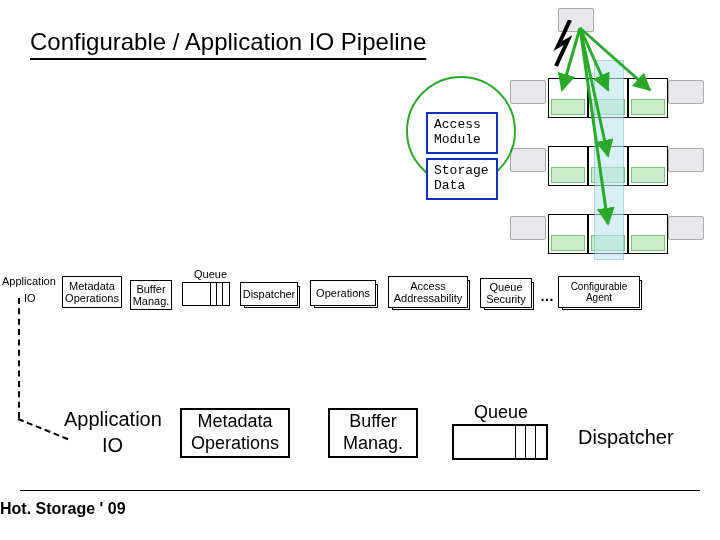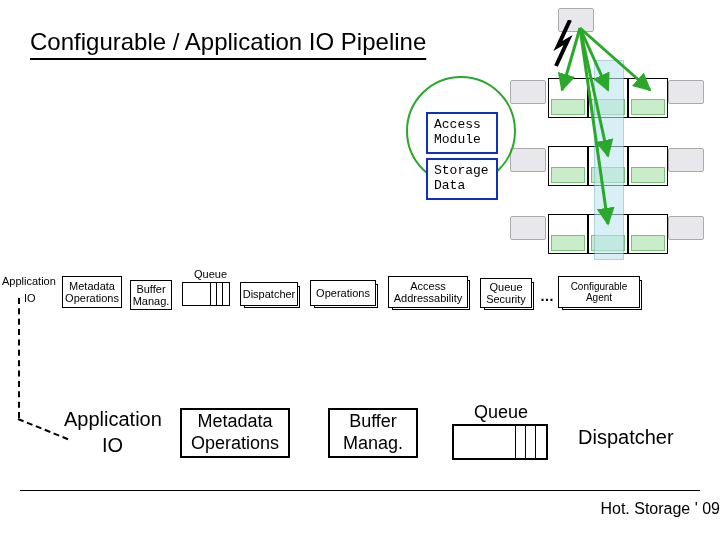--- a/index.html
+++ b/index.html
@@ -141,21 +141,22 @@
   .queue-big > div:last-child { border-right: none; }
   .footer-rule {
     position: absolute;
     left: 20px; right: 20px;
     border-top: 1px solid #000;
   }
   .footer-text {
     position: absolute;
     font-size: 16px;
     width: 100%;
-    text-align: right;
+    text-align: left;
+    font-weight: bold;
   }
   
   .dashed-vert {
     position: absolute;
     border-left: 2px dashed #000;
   }
   .dashed-diag {
     position: absolute;
     border-top: 2px dashed #000;
     transform-origin: left center;

